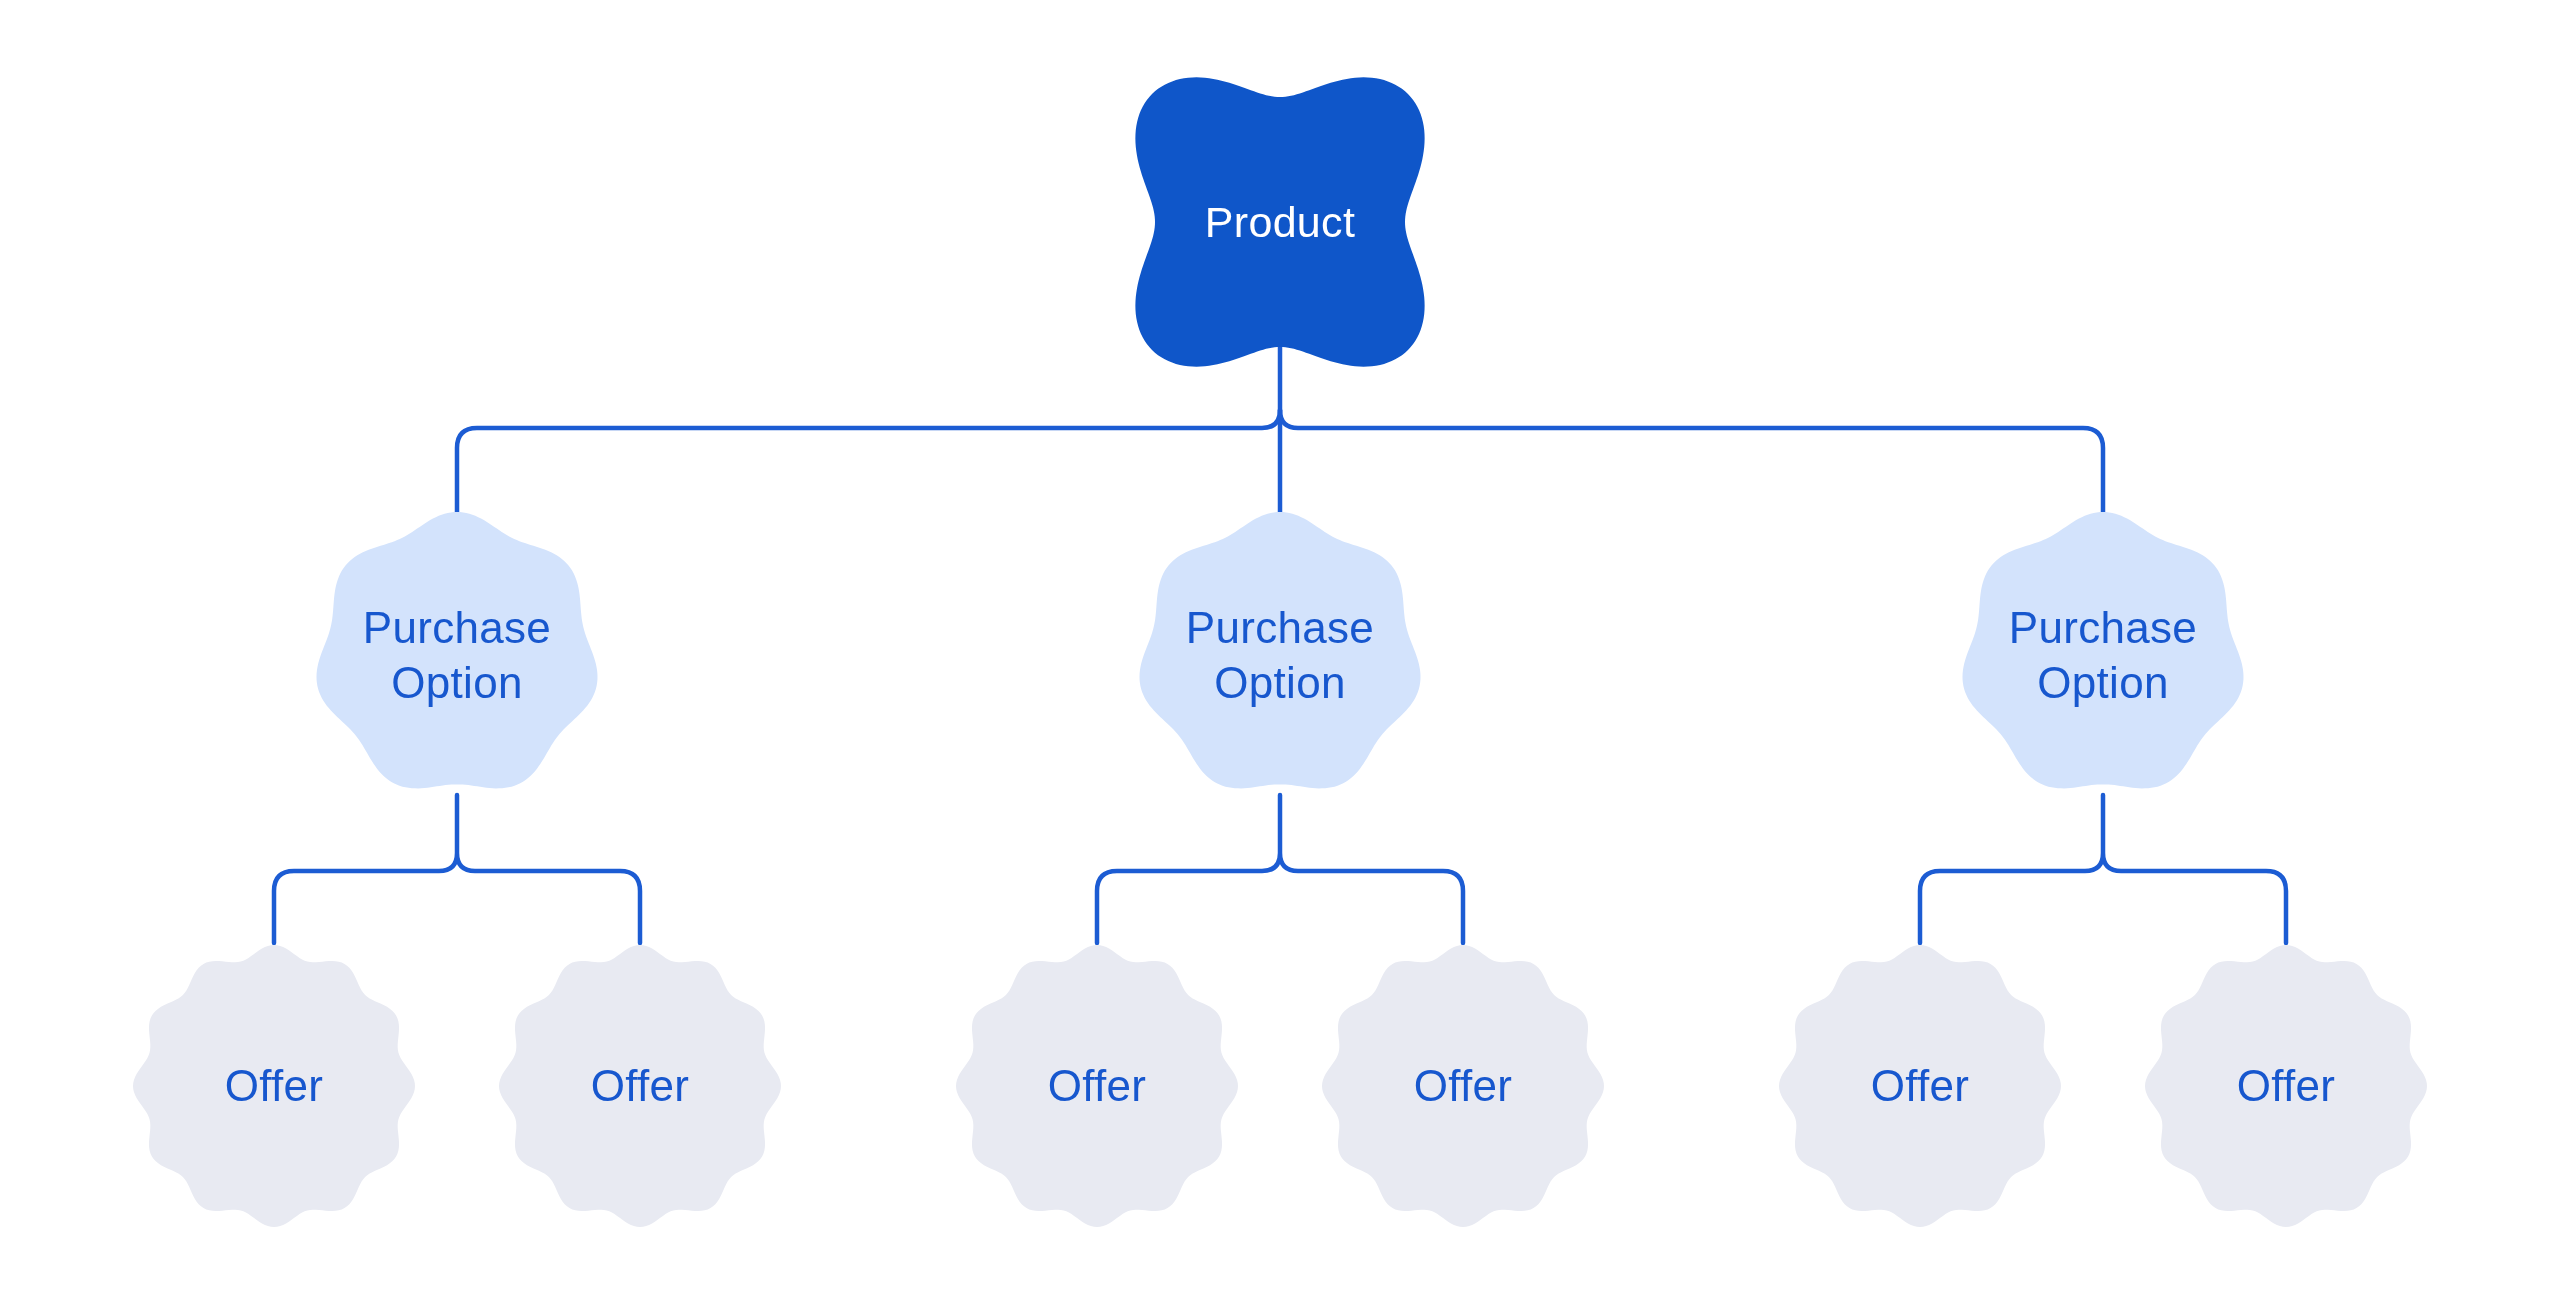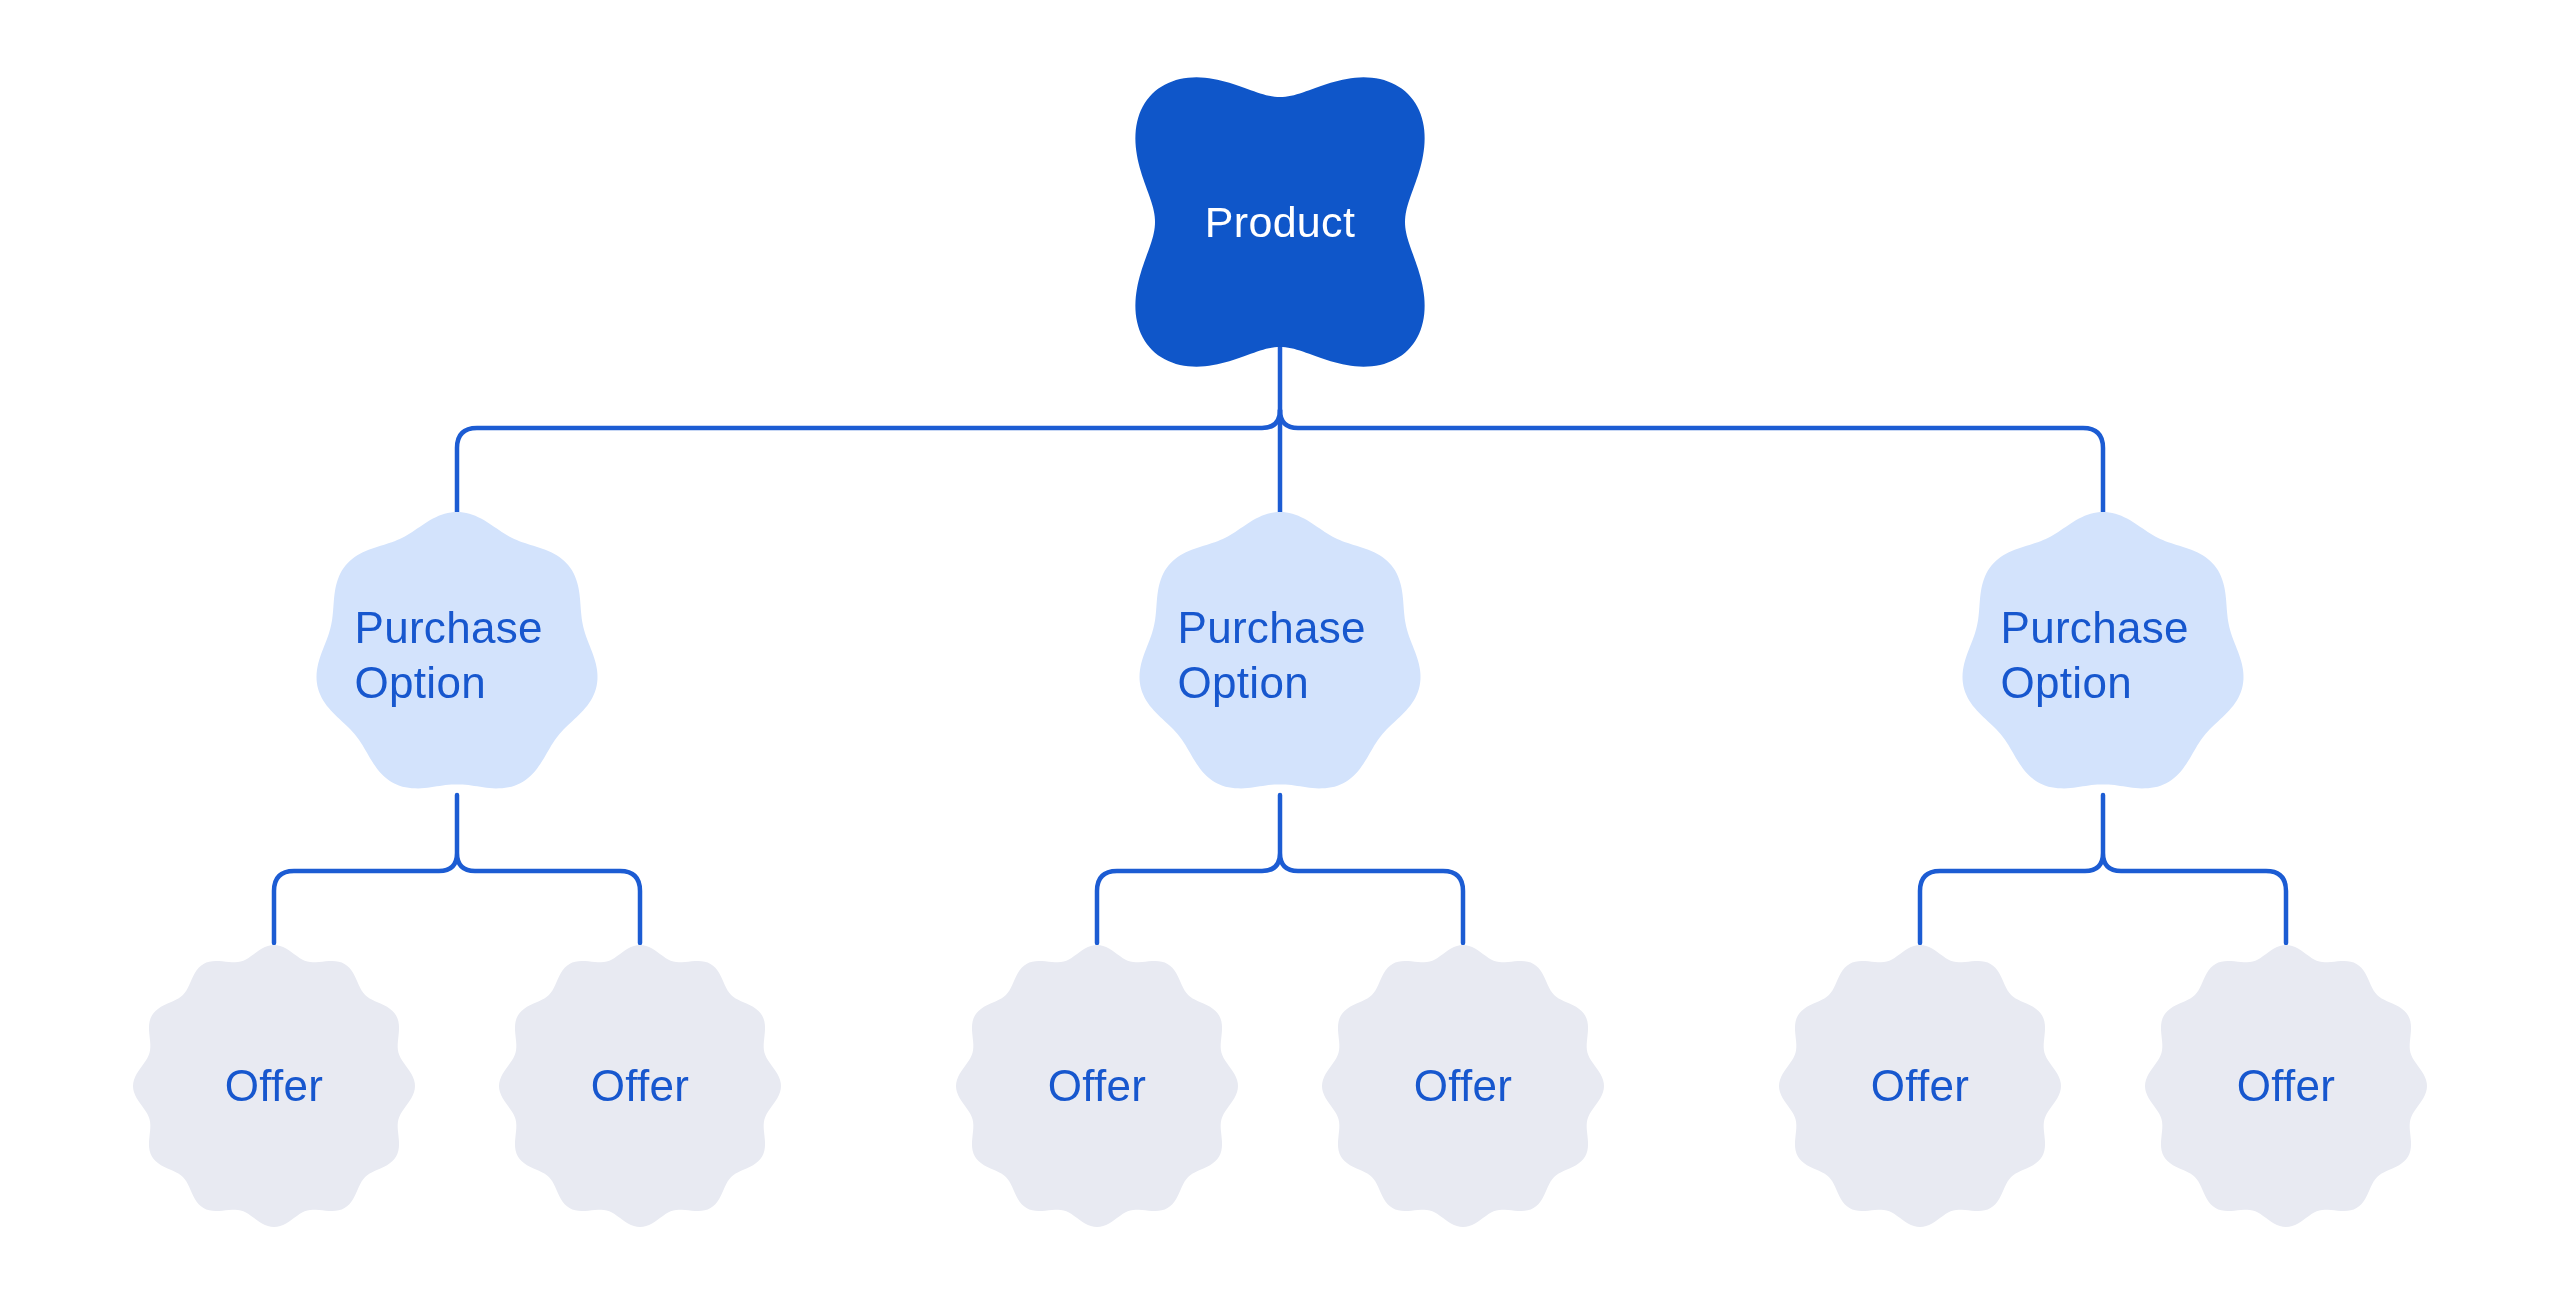--- a/index.html
+++ b/index.html
@@ -34,21 +34,21 @@
     transform: translate(-50%, -50%);
     display: grid;
     place-items: center;
   }
   .node svg.blob {
     grid-area: 1 / 1;
     display: block;
   }
   .node .label {
     grid-area: 1 / 1;
-    text-align: left;
+    text-align: center;
     font-size: 44px;
     line-height: 1.26;
     font-weight: 500;
     letter-spacing: 0.3px;
     color: var(--node-text, #1757CE);
     max-width: 205px;
     user-select: none;
   }
   .node.product .label {
     color: var(--product-text, #ffffff);

